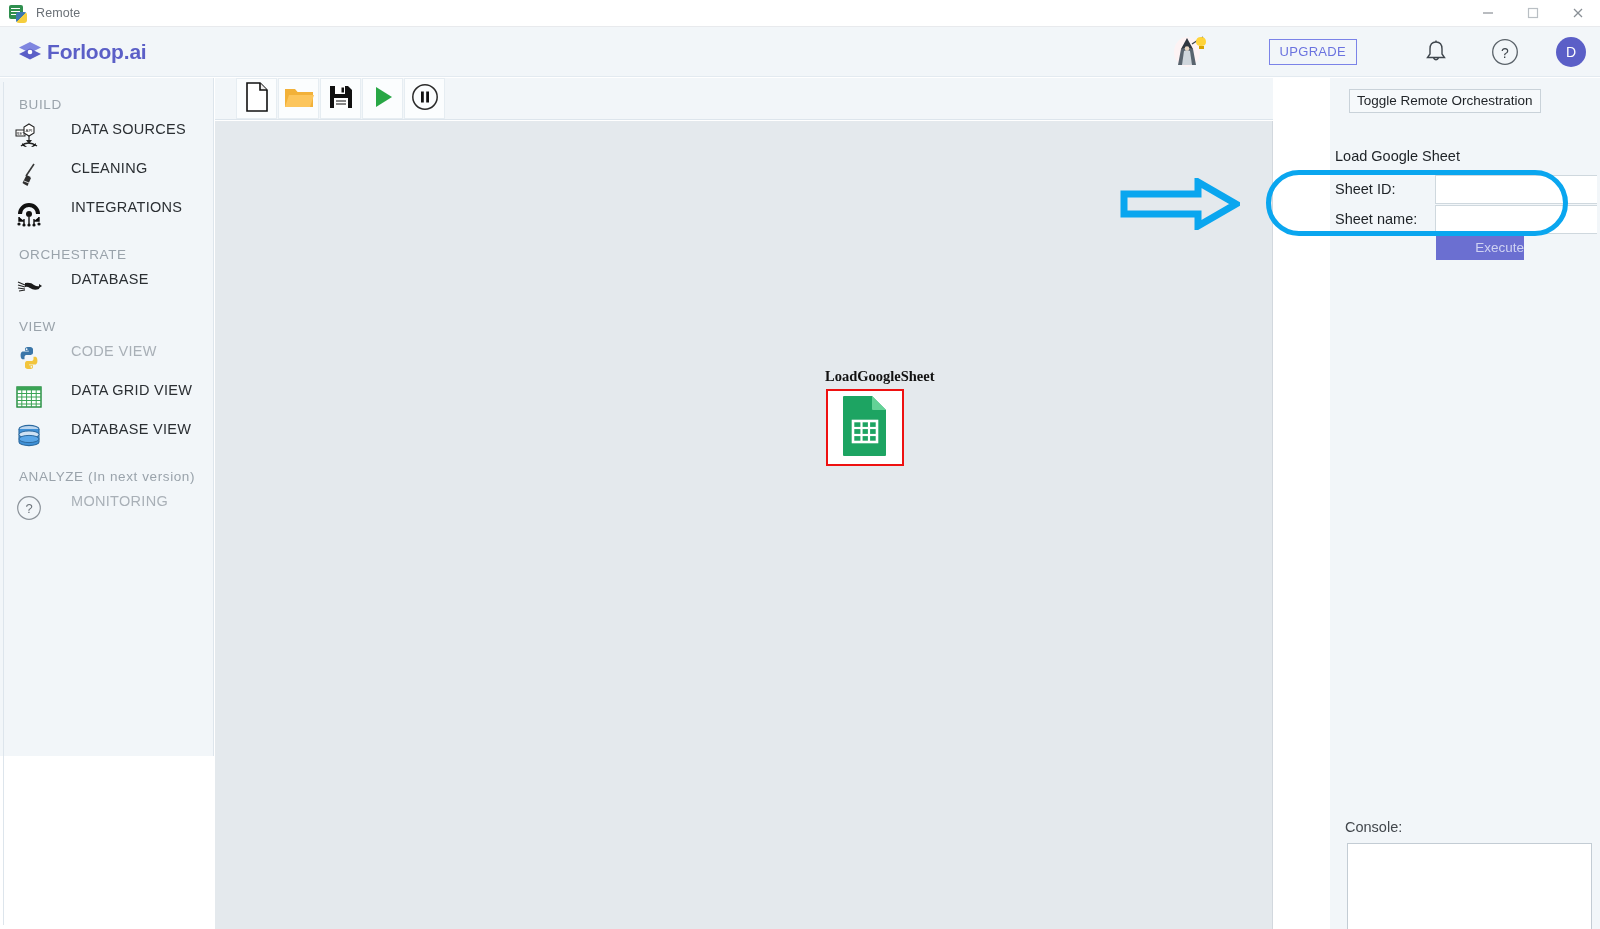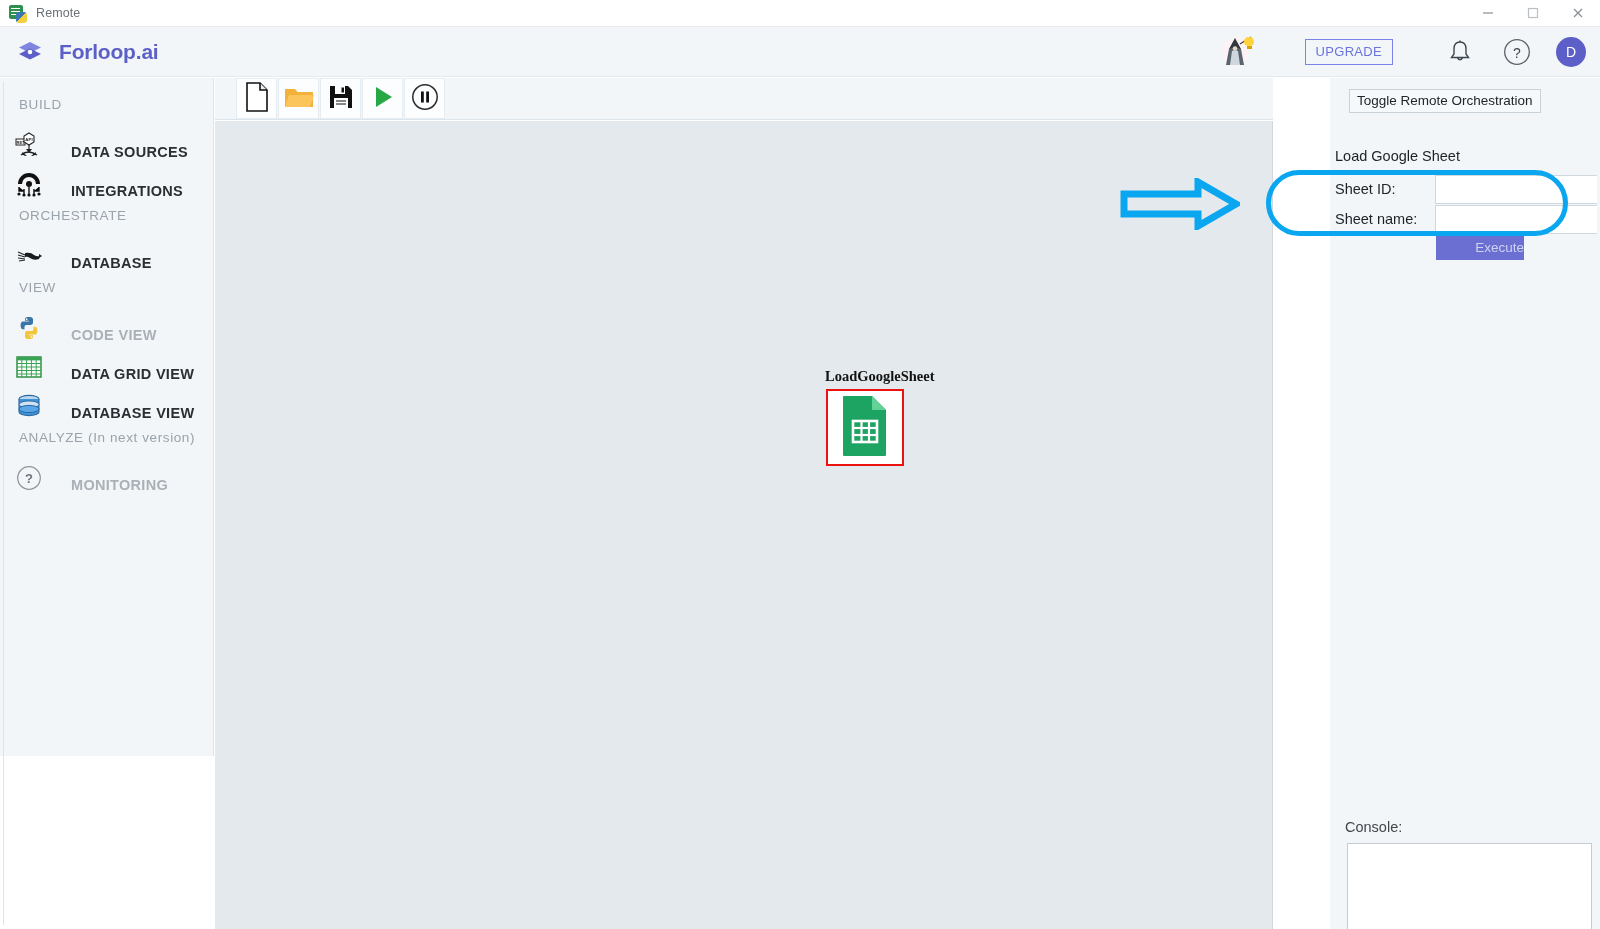--- a/index.html
+++ b/index.html
@@ -43,24 +43,24 @@
 
   
   .appheader {
     position: absolute; left:0; top:27px; width:1600px; height:50px;
     background:#f2f6f9; border-bottom:1px solid #e3eaf0;
     display:flex; align-items:center;
   }
   .brand { display:flex; align-items:center; margin-left:17px; }
   .brand-mark { width:26px; height:26px; position:relative; }
   .brand-text {
-    margin-left:16px; font-size:21px; font-weight:bold; color:#5b5fc7;
+    margin-left:4px; font-size:21px; font-weight:bold; color:#5b5fc7;
     letter-spacing:-0.2px;
   }
-  .header-right { margin-left:auto; display:flex; align-items:center; gap:0; padding-right:14px; }
+  .header-right { margin-left:auto; display:flex; align-items:center; gap:12px; padding-right:14px; }
   .wizard-icon { width:36px; height:34px; position:relative; margin-right:48px; }
   .upgrade-btn {
     border:1px solid #7b83e8; color:#6b73df; background:transparent;
     font-size:13px; padding:4px 10px 5px; letter-spacing:.3px;
     font-family:"Liberation Sans", sans-serif; cursor:pointer;
   }
   .bell-btn { margin-left:52px; width:30px; height:30px; display:flex; align-items:center; justify-content:center; cursor:pointer;}
   .help-btn { margin-left:27px; width:30px;height:30px; display:flex;align-items:center;justify-content:center;cursor:pointer;}
   .avatar {
     margin-left:24px; width:30px; height:30px; border-radius:50%;
@@ -76,21 +76,21 @@
   }
   .sidebar::before{
     content:""; position:absolute; left:3px; top:4px; width:1px; height:843px;
     background:#dde5ec;
   }
   .side-section {
     font-size:13.5px; color:#9aa3ab; letter-spacing:.6px;
     padding:9px 0 9px 19px;
   }
   .side-item {
-    display:flex; align-items:flex-end; height:39px; padding-left:14px; cursor:pointer;font-weight:bold;
+    display:flex; align-items:flex-start; height:39px; padding-left:14px; cursor:pointer;
   }
   .side-item .ic {
     width:30px; height:30px; display:flex; align-items:center; justify-content:center;
     flex:0 0 30px;
   }
   .side-item .lbl {
     margin-left:27px; font-size:14.5px; color:#2b2f33; letter-spacing:.3px;
   }
   .side-item.dim .lbl { color:#a9b0b7; }
 
@@ -252,20 +252,30 @@
           <path d="M14 14 v5" stroke="#222" stroke-width="1.2"></path>
           <path d="M11 18 l3 4 l3 -4" fill="#222"></path>
           <path d="M6 24 q7 -6 16 0" fill="none" stroke="#222" stroke-width="1.4"></path>
           <path d="M7 21 q0 4 5 4" fill="#111"></path>
           <path d="M21 21 q0 4 -5 4" fill="#111"></path>
         </svg>
       </span>
       <span class="lbl">DATA SOURCES</span>
     </div>
 
+    <div class="side-item">
+      <span class="ic">
+        <svg width="28" height="28" viewBox="0 0 28 28">
+          <path d="M19 3 L11 15" stroke="#3a3a3a" stroke-width="1.6"></path>
+          <path d="M11.5 14 q3 1 4.5 3 l-3.5 8 q-3 -1.5 -5 -3 z" fill="#2f2f2f"></path>
+          <path d="M9 20 l5 2" stroke="#fff" stroke-width=".8"></path>
+        </svg>
+      </span>
+      <span class="lbl">CLEANING</span>
+    </div>
 
 
     <div class="side-item">
       <span class="ic">
         <svg width="28" height="28" viewBox="0 0 28 28">
           <path d="M14 3 a11 11 0 0 1 11 11 h-4 a7 7 0 0 0 -14 0 h-4 a11 11 0 0 1 11 -11z" fill="#111"></path>
           <circle cx="14" cy="14" r="3" fill="#111"></circle>
           <g stroke="#111" stroke-width="1.4">
             <path d="M4 17 v4 h5"></path>
               <path d="M24 17 v4 h-5"></path>

